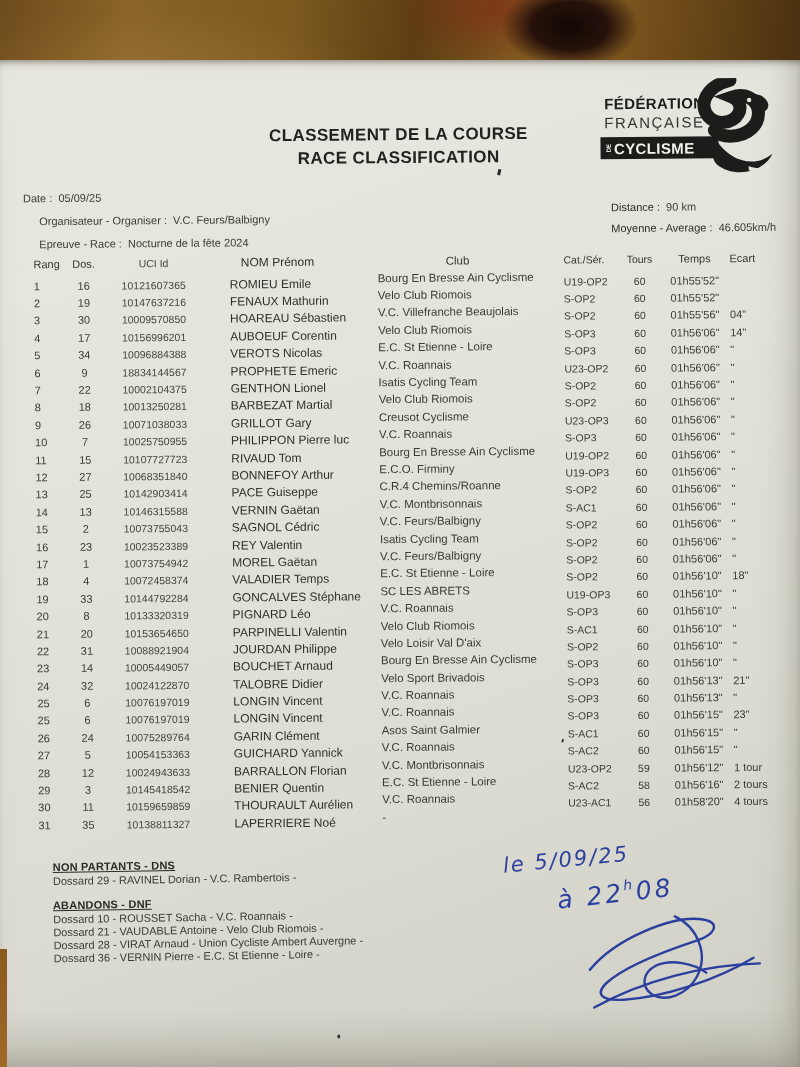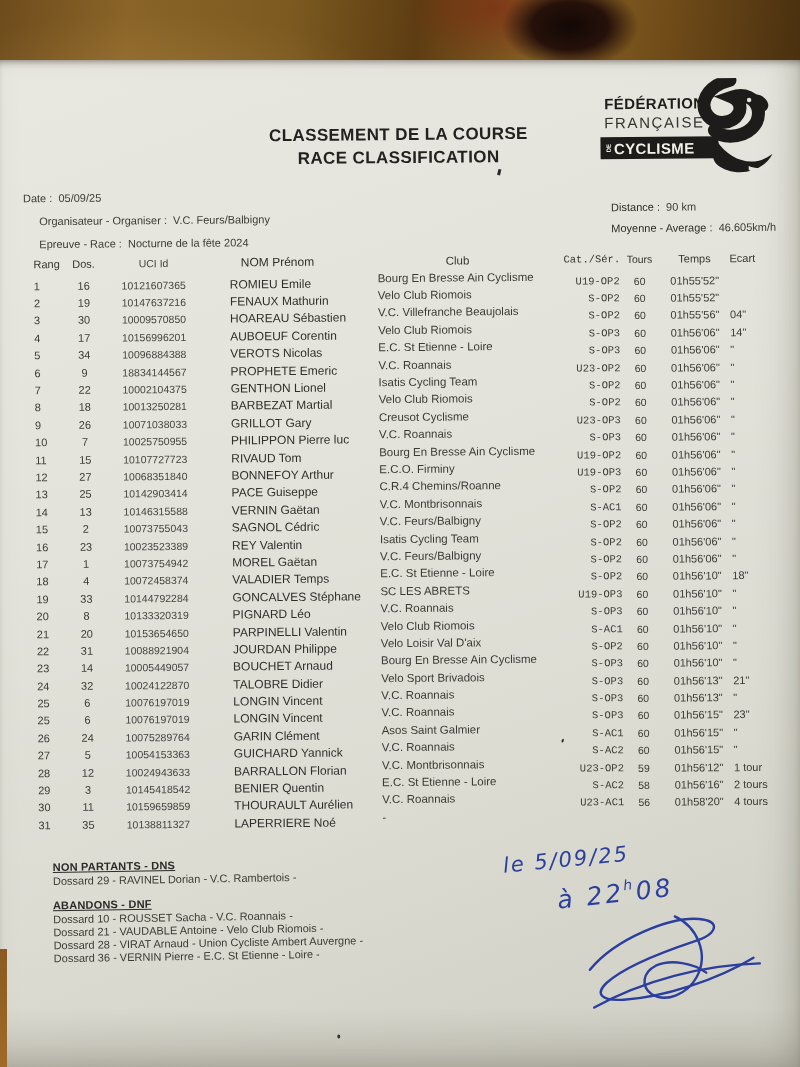--- a/index.html
+++ b/index.html
@@ -54,21 +54,21 @@
   .tablewrap{position:absolute;left:34px;top:197px;width:740px;}
   table{border-collapse:collapse;table-layout:fixed;width:740px;}
   th{font-weight:normal;font-size:11px;color:#34332e;padding:0 0 6px 0;}
   td{height:17.4px;padding:0;font-size:11px;color:#3b3a34;vertical-align:middle;white-space:nowrap;overflow:visible;}
   .col-rank{width:30px;text-align:left;}
   .col-dossard{width:40px;text-align:center;}
   .col-uci{width:100px;text-align:center;font-size:10.5px;color:#454440;}
   .col-name{width:148px;text-align:left;padding-left:26px;font-size:12px;color:#2f2e2a;}
   .col-club{width:212px;text-align:left;padding-left:26px;font-size:11.5px;}
   .col-club span{position:relative;top:-5px;display:inline-block;}
-  .col-cat{width:56px;text-align:right;font-size:10.5px;font-family:Liberation Mono, monospace;}
+  .col-cat{width:56px;text-align:left;font-size:10.5px;}
   .col-tours{width:40px;text-align:center;font-size:10.5px;}
   .col-temps{width:70px;text-align:center;}
   .col-ecart{width:44px;text-align:left;}
   th.col-name{text-align:center;padding-left:0;}
   th.col-club{text-align:center;padding-left:0;}
 
   
   .notes{position:absolute;left:48px;font-size:11px;color:#3b3a34;transform:rotate(-0.45deg);}
   .notes-title{font-weight:bold;text-decoration:underline;color:#2c2b27;margin-bottom:2px;letter-spacing:.2px;}
   .dnx-line{line-height:13px;}

